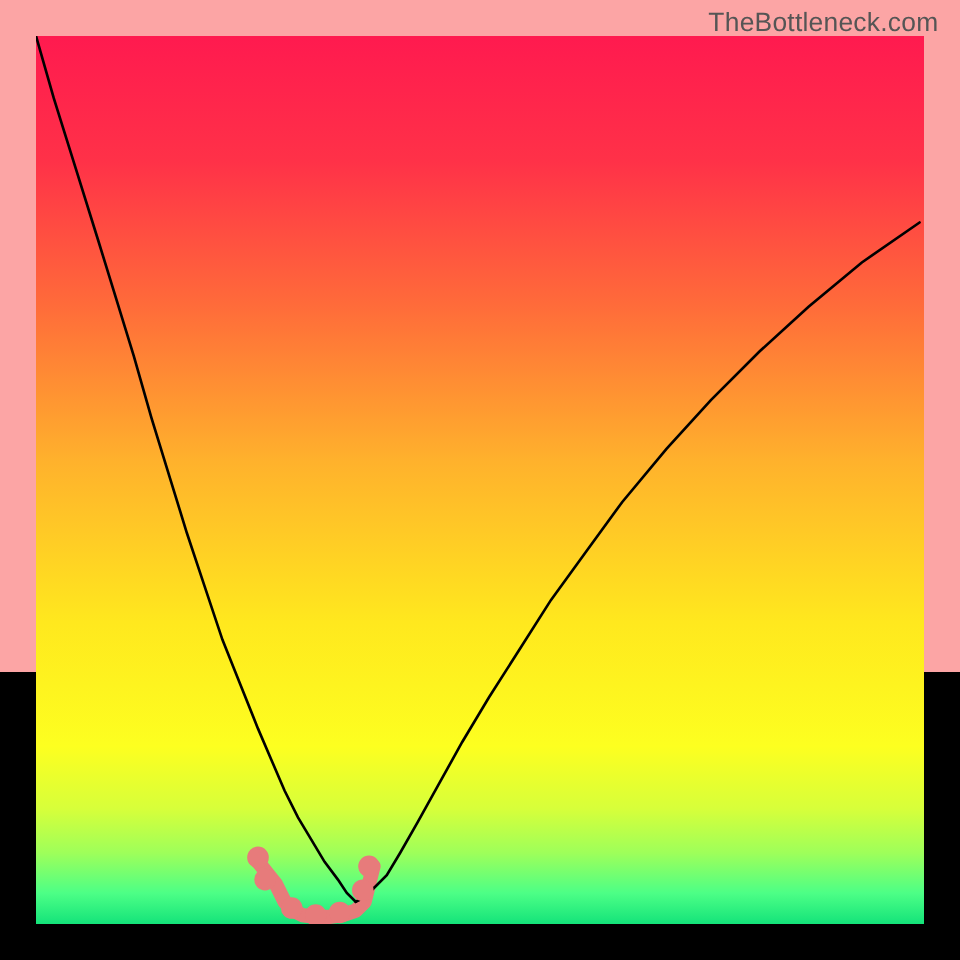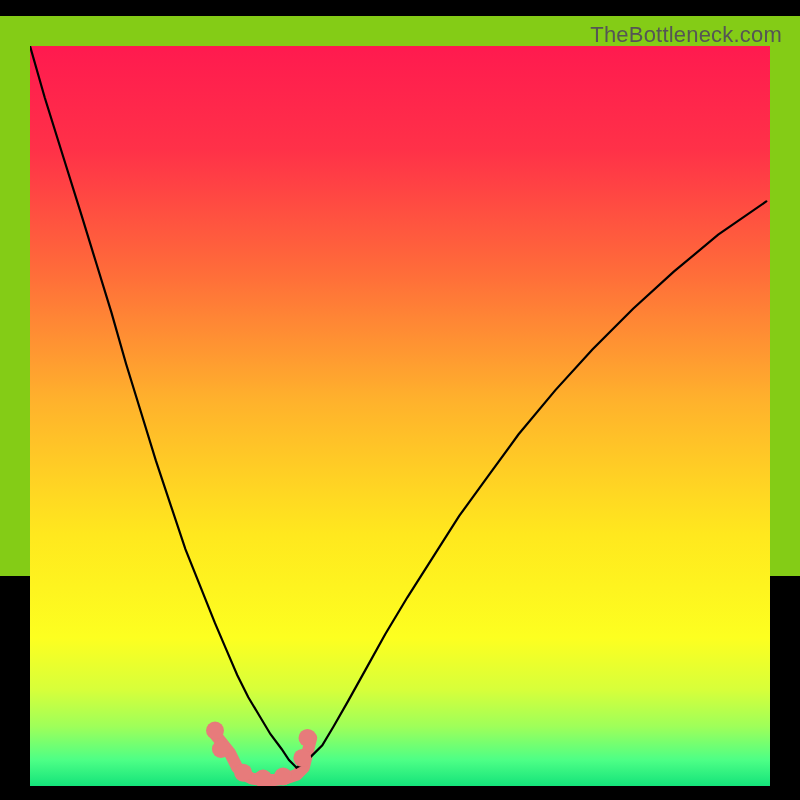--- a/index.html
+++ b/index.html
@@ -7,24 +7,24 @@
     padding: 0;
     width: 800px;
     height: 800px;
     background: #000;
     overflow: hidden;
     font-family: Arial, Helvetica, sans-serif;
   }
   .frame {
     position: absolute;
     left: 0;
-    top: 16px;
+    top: 0;
     width: 800px;
     height: 560px;
-    background: #84cc16;
+    background: #fca5a5;
   }
   .plot-area {
     position: absolute;
     left: 30px;
     top: 30px;
     width: 740px;
     height: 740px;
     overflow: hidden;
   }
   .gradient-bg {

